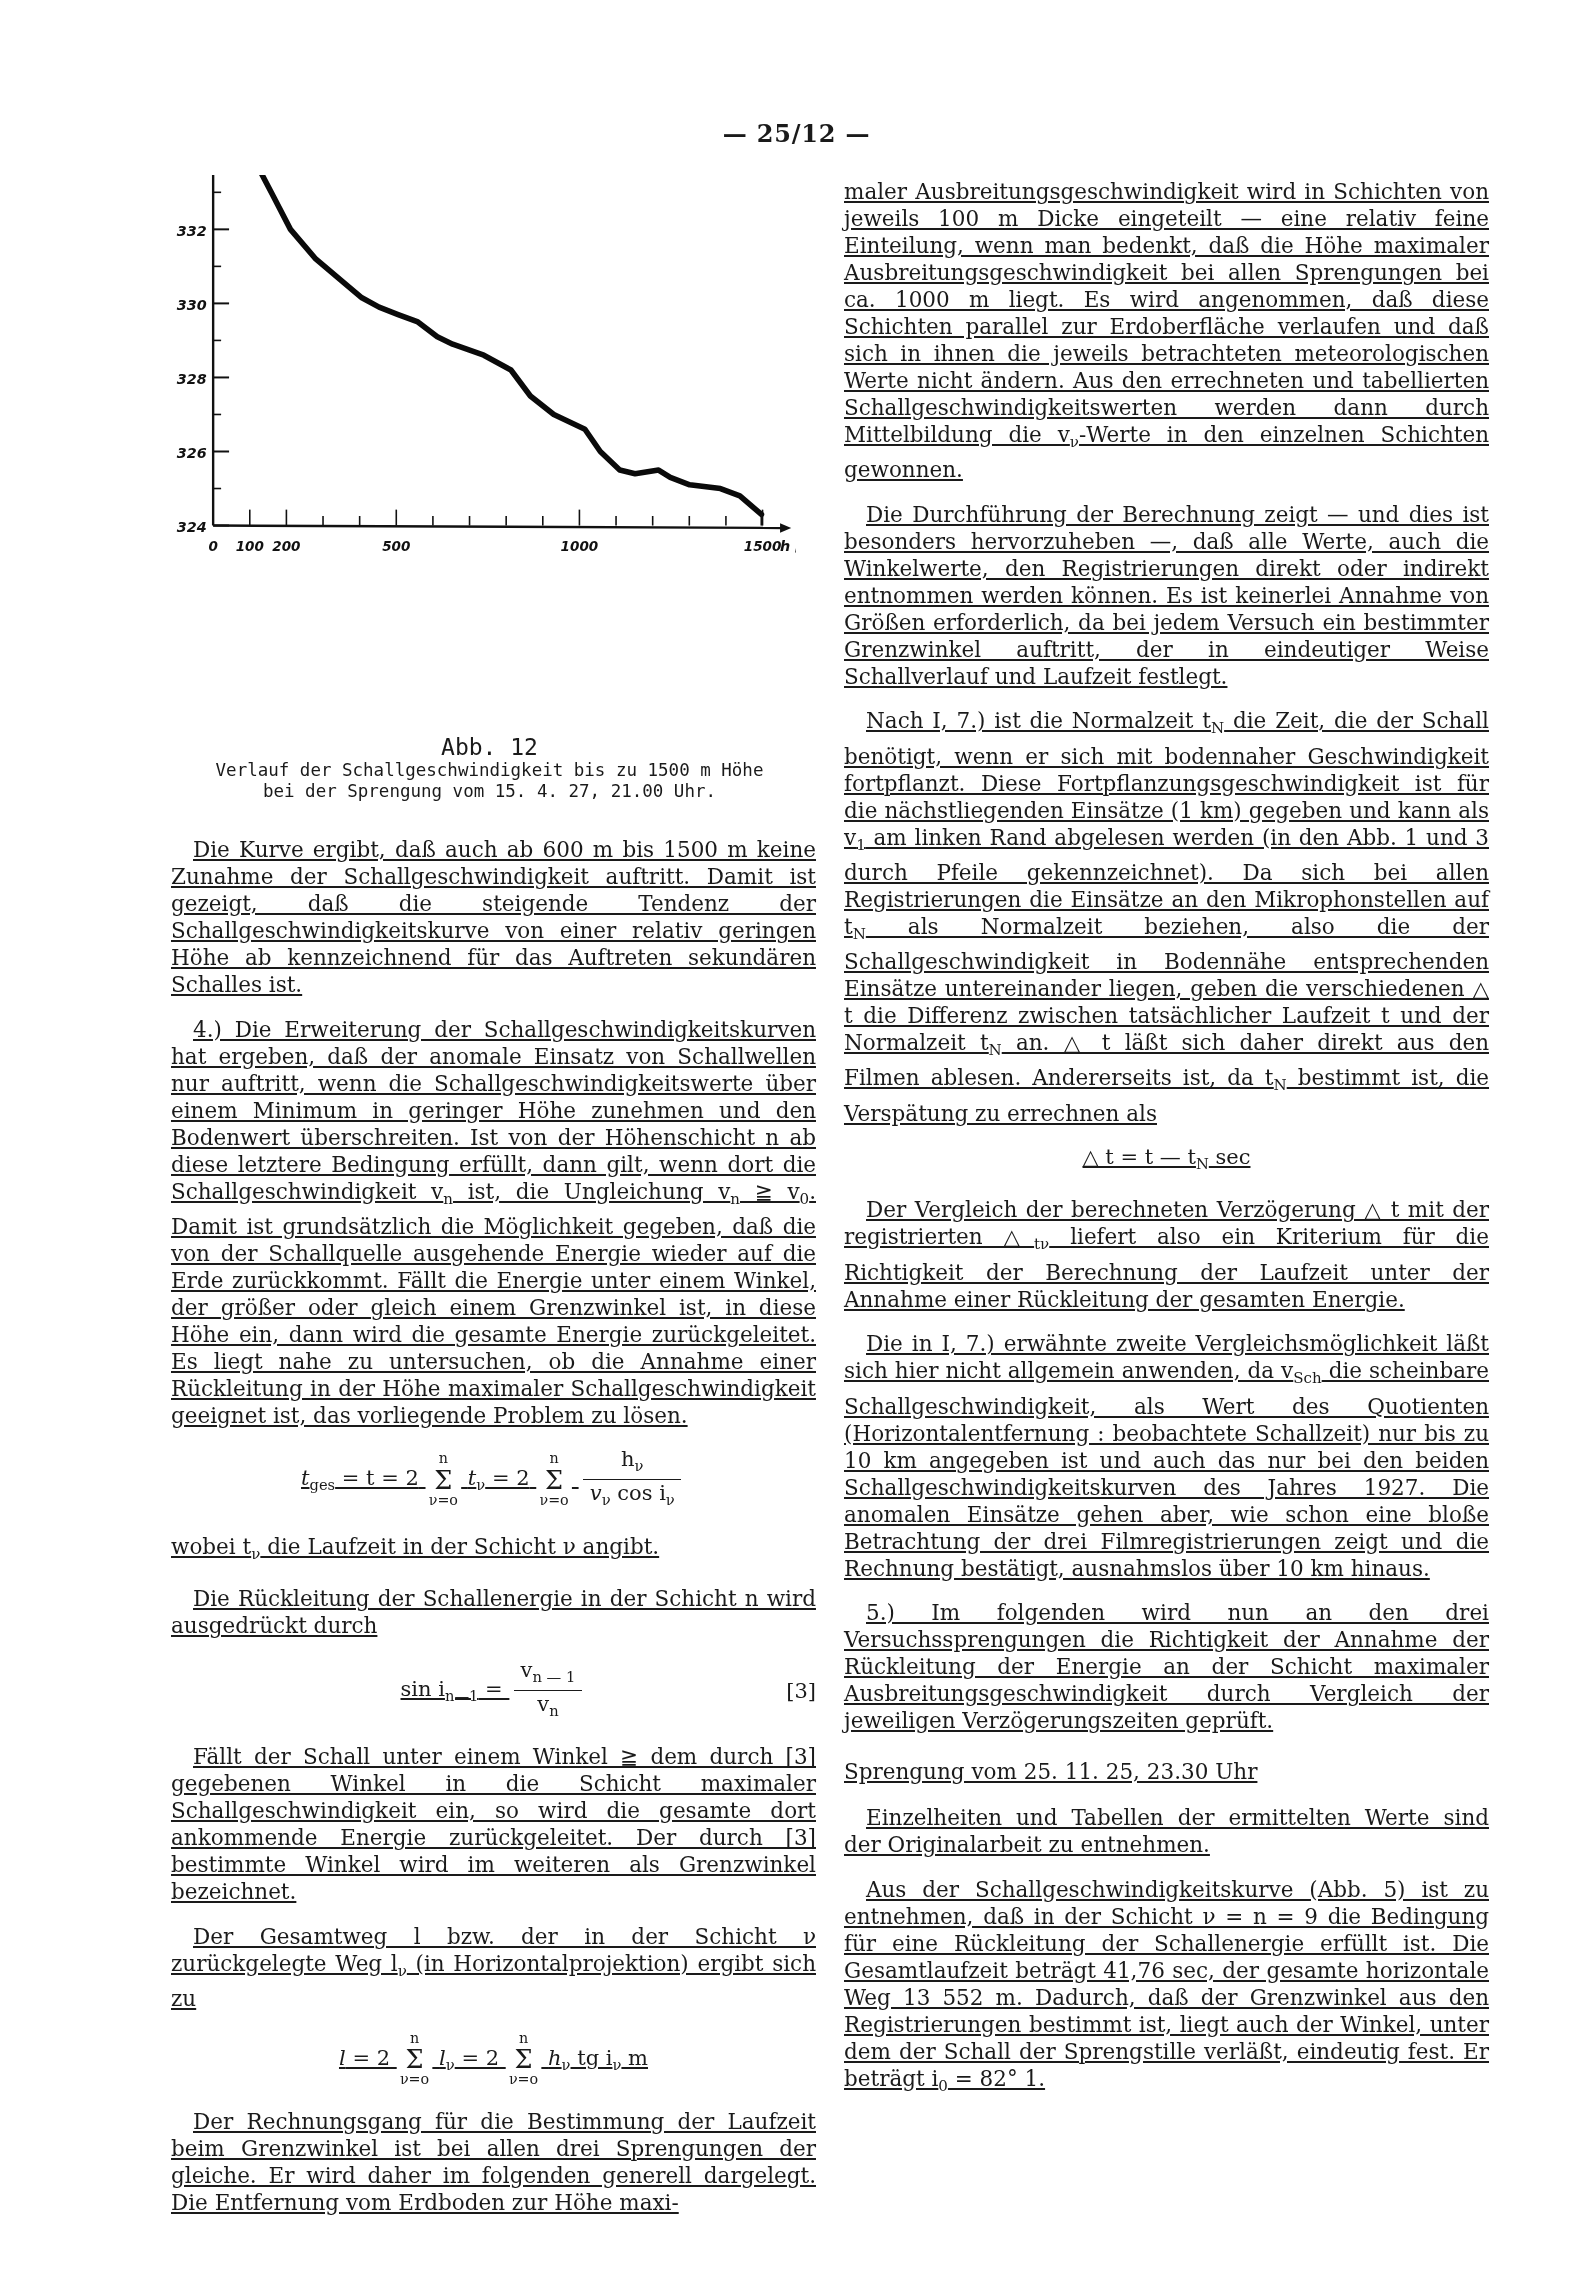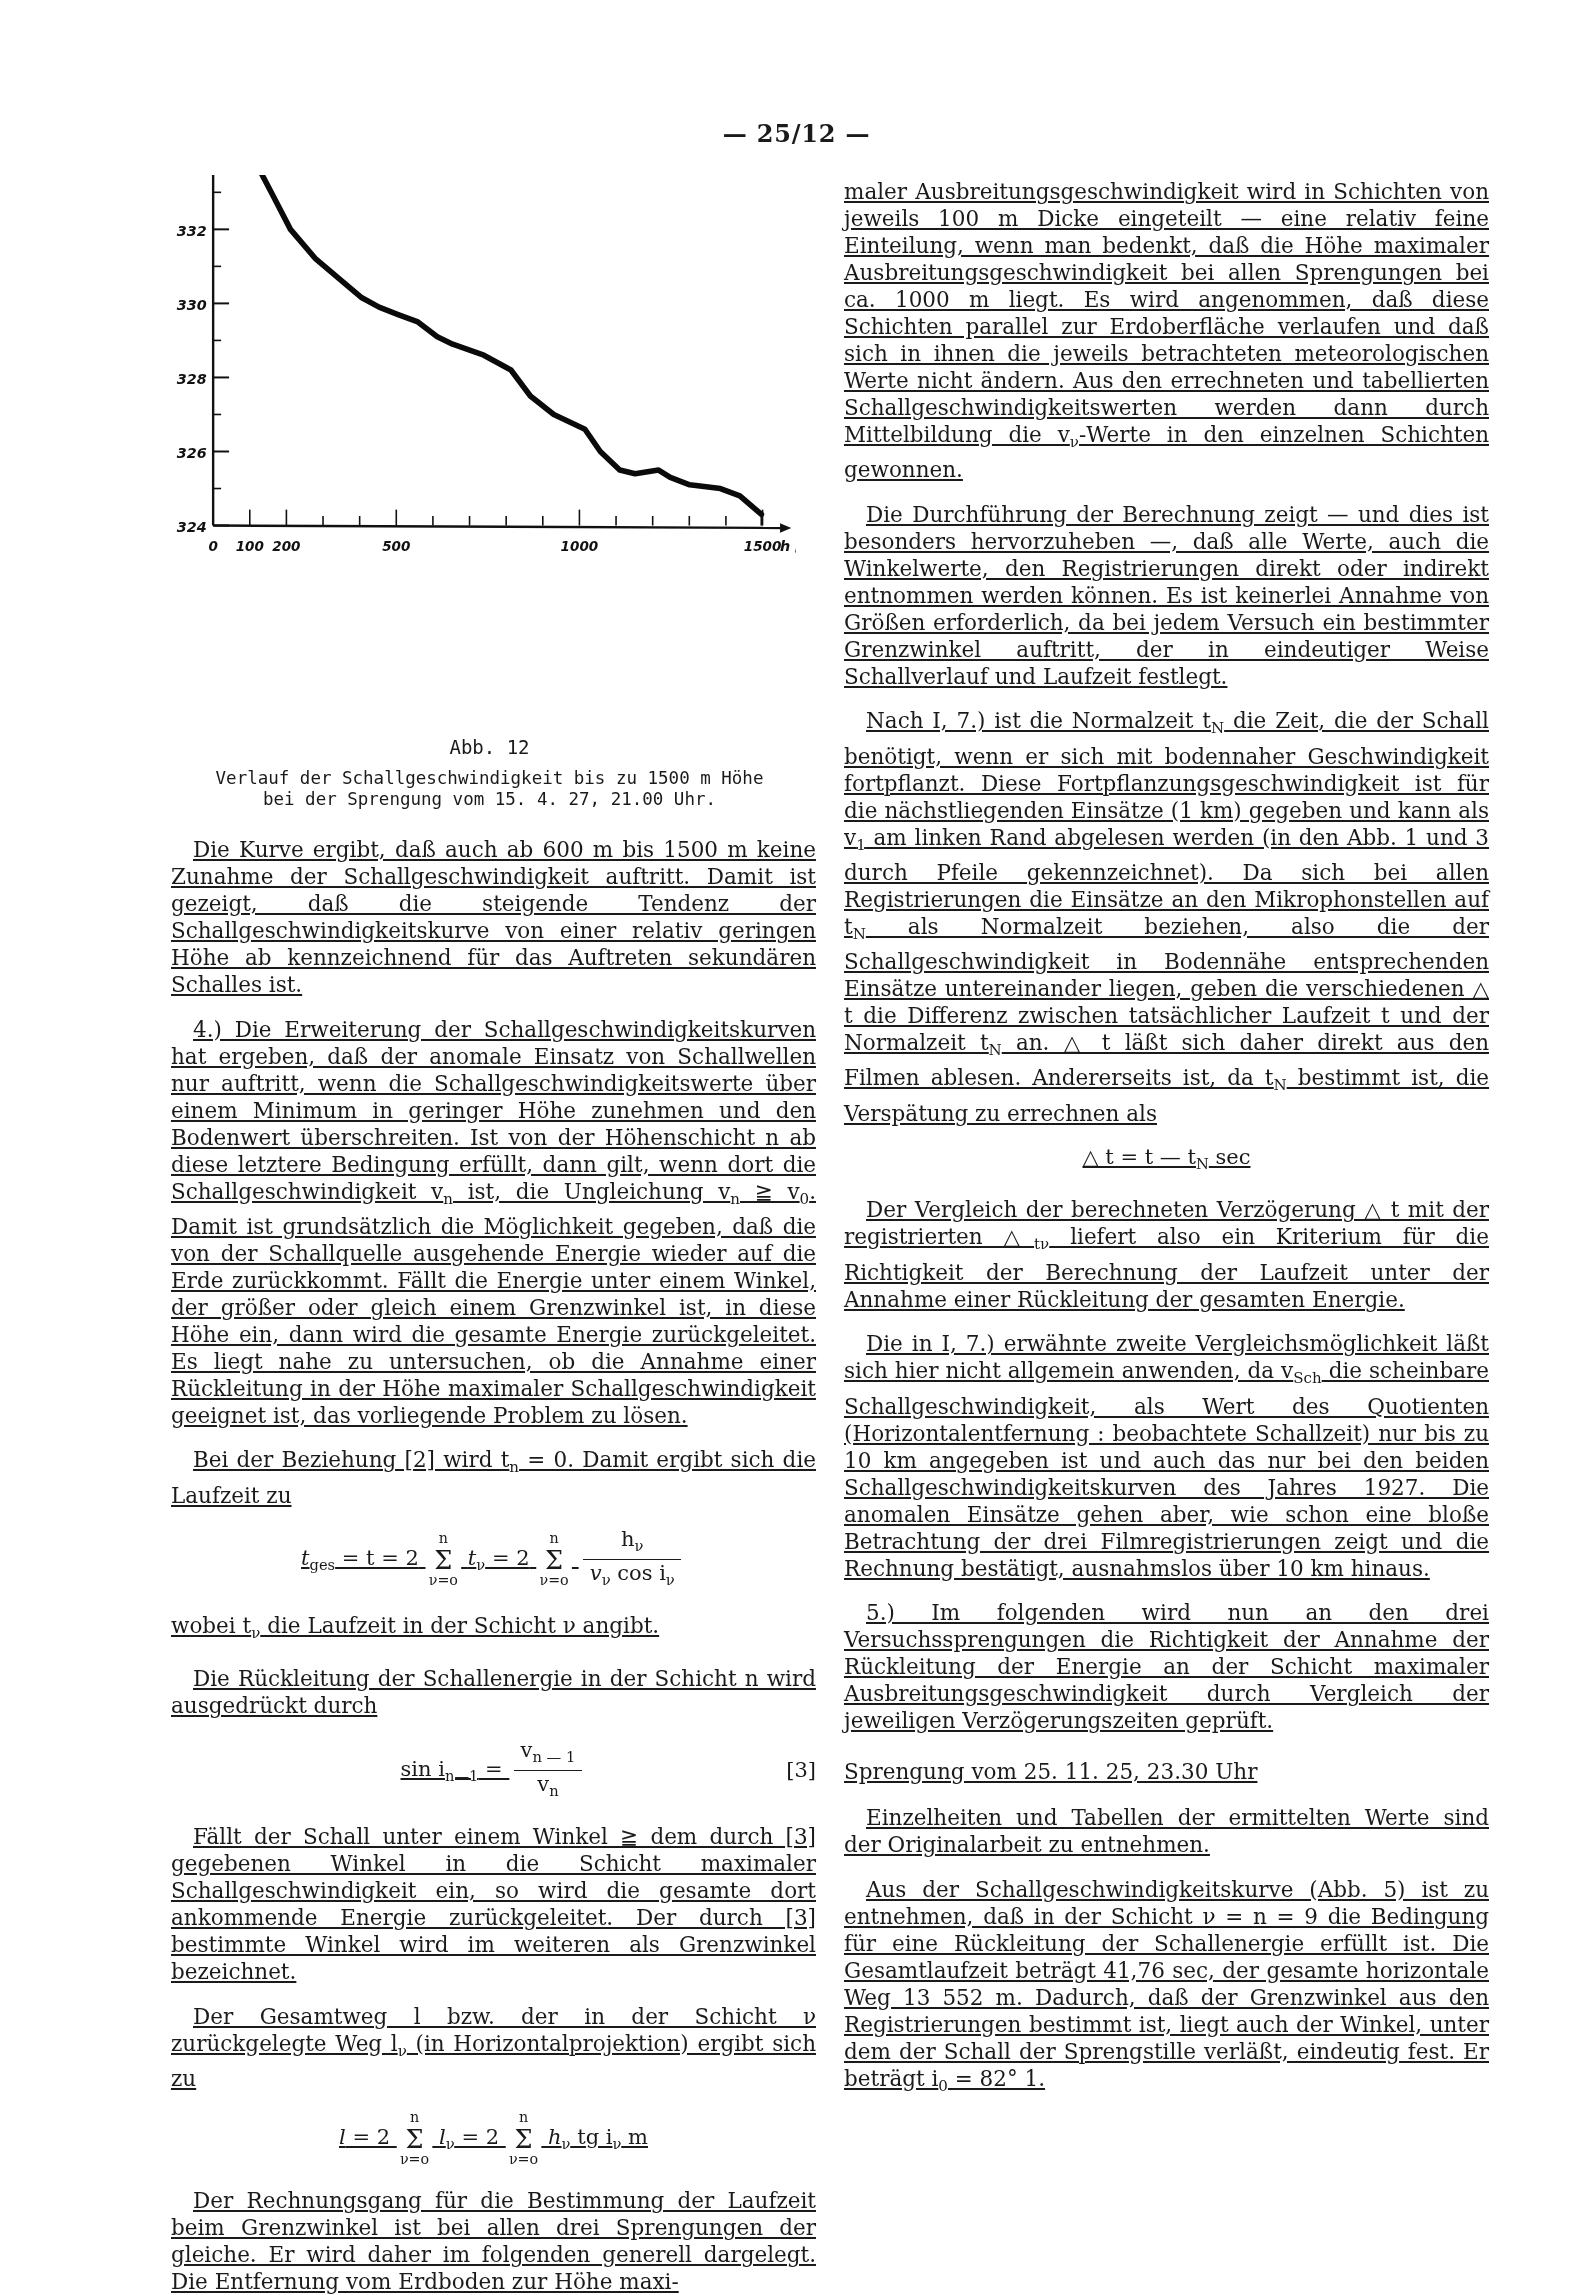--- a/index.html
+++ b/index.html
@@ -19,21 +19,21 @@
   .formula .frac span { display: block; padding: 0 6.4px; }
   .formula .frac .num { border-bottom: 1.6px solid #1a1a1a; }
   .formula .sum { display: inline-block; vertical-align: middle; text-align: center; line-height: 17.5px; margin: 0 3.2px; }
   .formula .sum span { display: block; font-size: 14.3px; }
   .formula .sum .sig { font-size: 25.5px; line-height: 24px; }
   .formula i { font-style: italic; }
   sub { font-size: 0.7em; }
   .figure { position: absolute; left: 159px; top: 175px; width: 637px; height: 510px; }
   .caption { position: absolute; left: 159px; top: 737px; width: 661px; text-align: center;
              font-size: 17.5px; line-height: 21px; font-family: "DejaVu Sans Mono", "Liberation Mono", monospace; }
-  .caption .abb { font-size: 19px; margin-bottom: 10px; }
+  .caption .abb { font-size: 23px; margin-bottom: 2px; }
   svg text { font-family: "DejaVu Sans", sans-serif; font-style: italic; font-weight: bold; }
 </style>
 </head>
 <body>
 
 <div class="page-num">— 25/12 —</div>
 
 <div class="figure">
   <svg id="chart" width="637" height="510" viewBox="0 0 800 640">
     <g id="axes">
@@ -128,21 +128,20 @@
 
 <div class="caption">
   <div class="abb">Abb. 12</div>
   <div>Verlauf der Schallgeschwindigkeit bis zu 1500 m Höhe</div>
   <div>bei der Sprengung vom 15. 4. 27, 21.00 Uhr.</div>
 </div>
 
 <div class="col col-left">
   <p>Die Kurve ergibt, daß auch ab 600 m bis 1500 m keine Zunahme der Schallgeschwindigkeit auftritt. Damit ist gezeigt, daß die steigende Tendenz der Schallgeschwindigkeitskurve von einer relativ geringen Höhe ab kennzeichnend für das Auftreten sekundären Schalles ist.</p>
   <p><span>4.) Die Erweiterung der Schallgeschwindigkeitskurven hat ergeben, daß der anomale Einsatz von Schallwellen nur auftritt, wenn die Schallgeschwindigkeitswerte über einem Minimum in geringer Höhe zunehmen und den Bodenwert überschreiten. Ist von der Höhenschicht n ab diese letztere Bedingung erfüllt, dann gilt, wenn dort die Schallgeschwindigkeit v</span><sub>n</sub><span> ist, die Ungleichung v</span><sub>n</sub><span> ≧ v</span><sub>0</sub><span>. Damit ist grundsätzlich die Möglichkeit gegeben, daß die von der Schallquelle ausgehende Energie wieder auf die Erde zurückkommt. Fällt die Energie unter einem Winkel, der größer oder gleich einem Grenzwinkel ist, in diese Höhe ein, dann wird die gesamte Energie zurückgeleitet. Es liegt nahe zu untersuchen, ob die Annahme einer Rückleitung in der Höhe maximaler Schallgeschwindigkeit geeignet ist, das vorliegende Problem zu lösen.</span></p>
-  <p><span>Bei der Beziehung [2] wird t</span><sub>n</sub><span> = 0. Damit ergibt sich die Laufzeit zu</span></p>
 
   <div class="formula">
     <i>t</i><sub>ges</sub><span> = t = 2</span>
     <span class="sum"><span>n</span><span class="sig">Σ</span><span>ν=o</span></span>
     <i>t</i><sub>ν</sub><span> = 2</span>
     <span class="sum"><span>n</span><span class="sig">Σ</span><span>ν=o</span></span>
     <span class="frac"><span class="num"><span style="display:inline;padding:0">h</span><sub>ν</sub></span><span><i style="display:inline">v</i><sub>ν</sub><span style="display:inline;padding:0"> cos i</span><sub>ν</sub></span></span>
   </div>
 
   <p class="noindent"><span>wobei t</span><sub>ν</sub><span> die Laufzeit in der Schicht ν angibt.</span></p>

